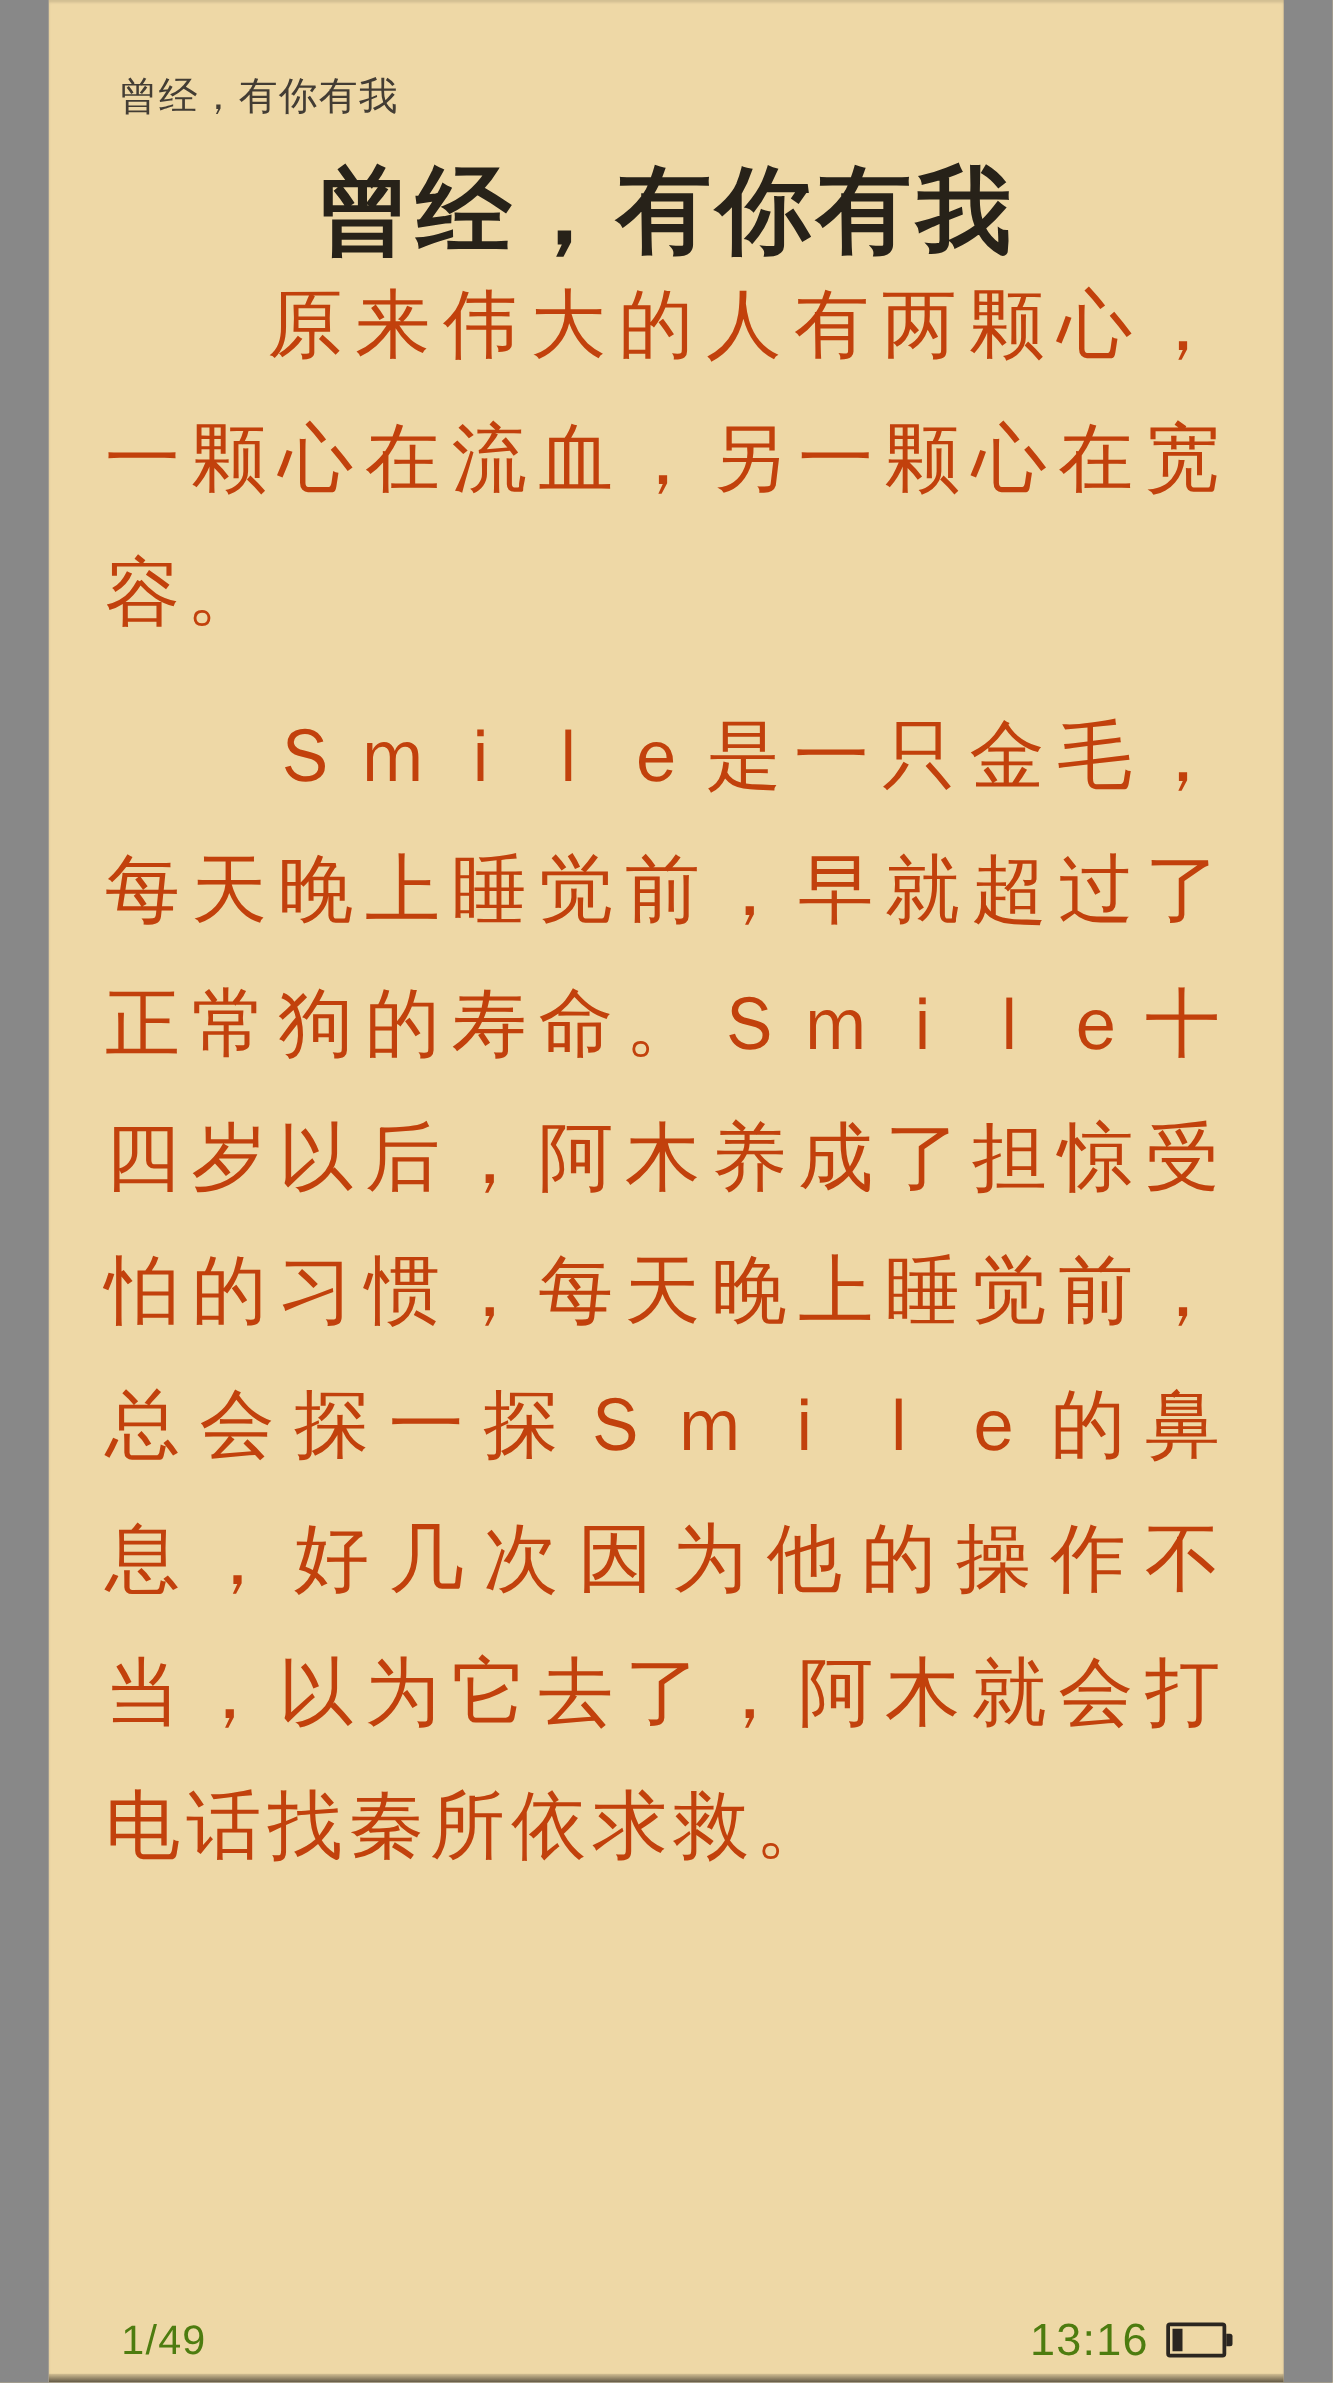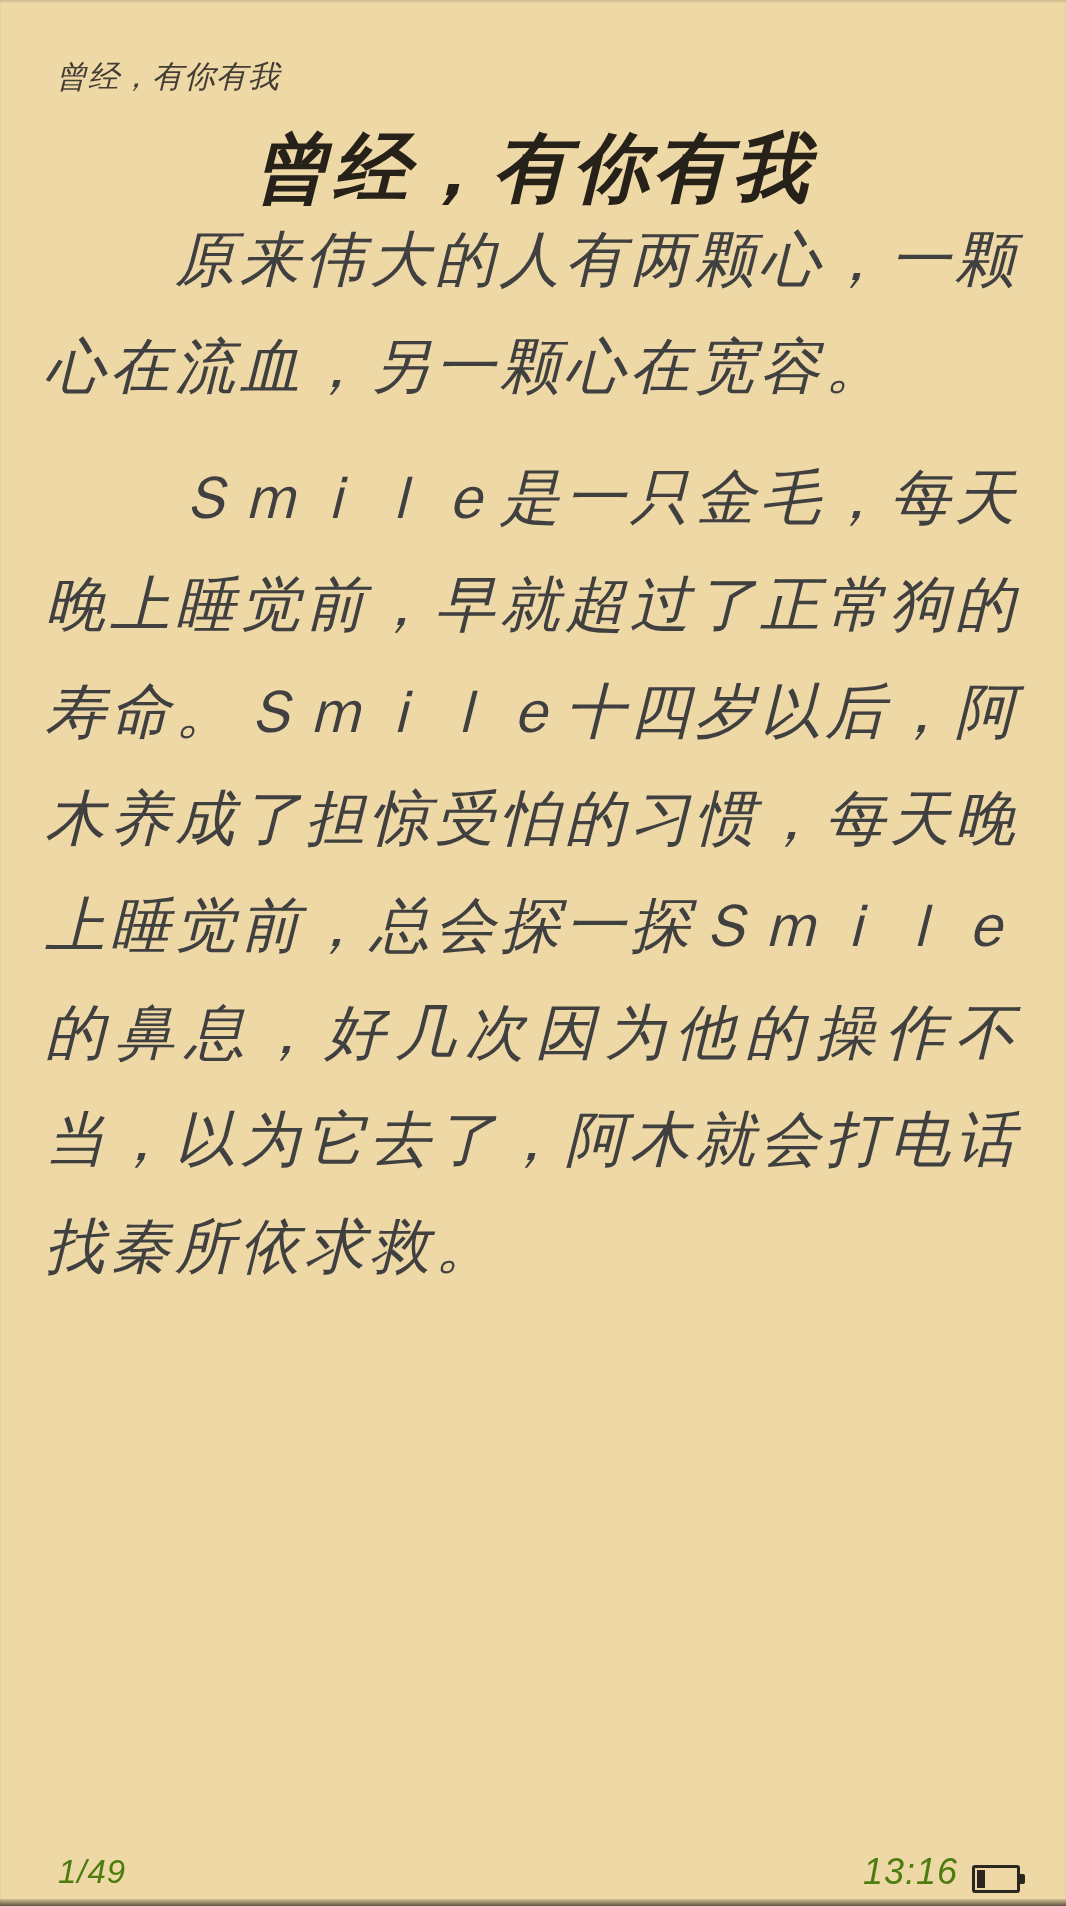--- a/index.html
+++ b/index.html
@@ -3,27 +3,26 @@
 <meta charset="utf-8">
 <style>
   html, body {
     margin: 0;
     padding: 0;
     background: #888;
     font-family: "Liberation Sans", "DejaVu Sans", sans-serif;
   }
   .screen {
     position: relative;
-    width: 1066px;
+    width: 988px;
     height: 1906px;
     margin: 0 auto;
     background: #EED8A6;
     overflow: hidden;
     box-shadow: inset 0 2px 2px rgba(0,0,0,0.12);
-    font-style: italic;
   }
   .chapter-header {
     position: absolute;
     top: 56px;
     left: 56px;
     font-size: 31px;
     letter-spacing: 1px;
     color: #433D34;
     font-weight: 400;
   }
@@ -37,21 +36,21 @@
     font-size: 76px;
     font-weight: 700;
     letter-spacing: 4px;
     color: #272219;
   }
   .body-text {
     position: absolute;
     top: 206px;
     left: 45px;
     right: 46px;
-    color: #404040;
+    color: #c2410c;
     font-size: 60px;
     font-weight: 500;
     letter-spacing: 5px;
     line-height: 107px;
     text-align: justify;
     text-justify: inter-ideograph;
   }
   .body-text p {
     margin: 0 0 24px 0;
     text-indent: 130px;
@@ -66,21 +65,21 @@
     justify-content: space-between;
     align-items: center;
     color: #4d7c0f;
   }
   .page-indicator {
     font-size: 33px;
     letter-spacing: 1px;
   }
   .footer-right {
     display: flex;
-    align-items: flex-end;
+    align-items: center;
     gap: 14px;
   }
   .clock {
     font-size: 36px;
     letter-spacing: 1px;
   }
   .battery {
     position: relative;
     display: inline-block;
     width: 48px;

